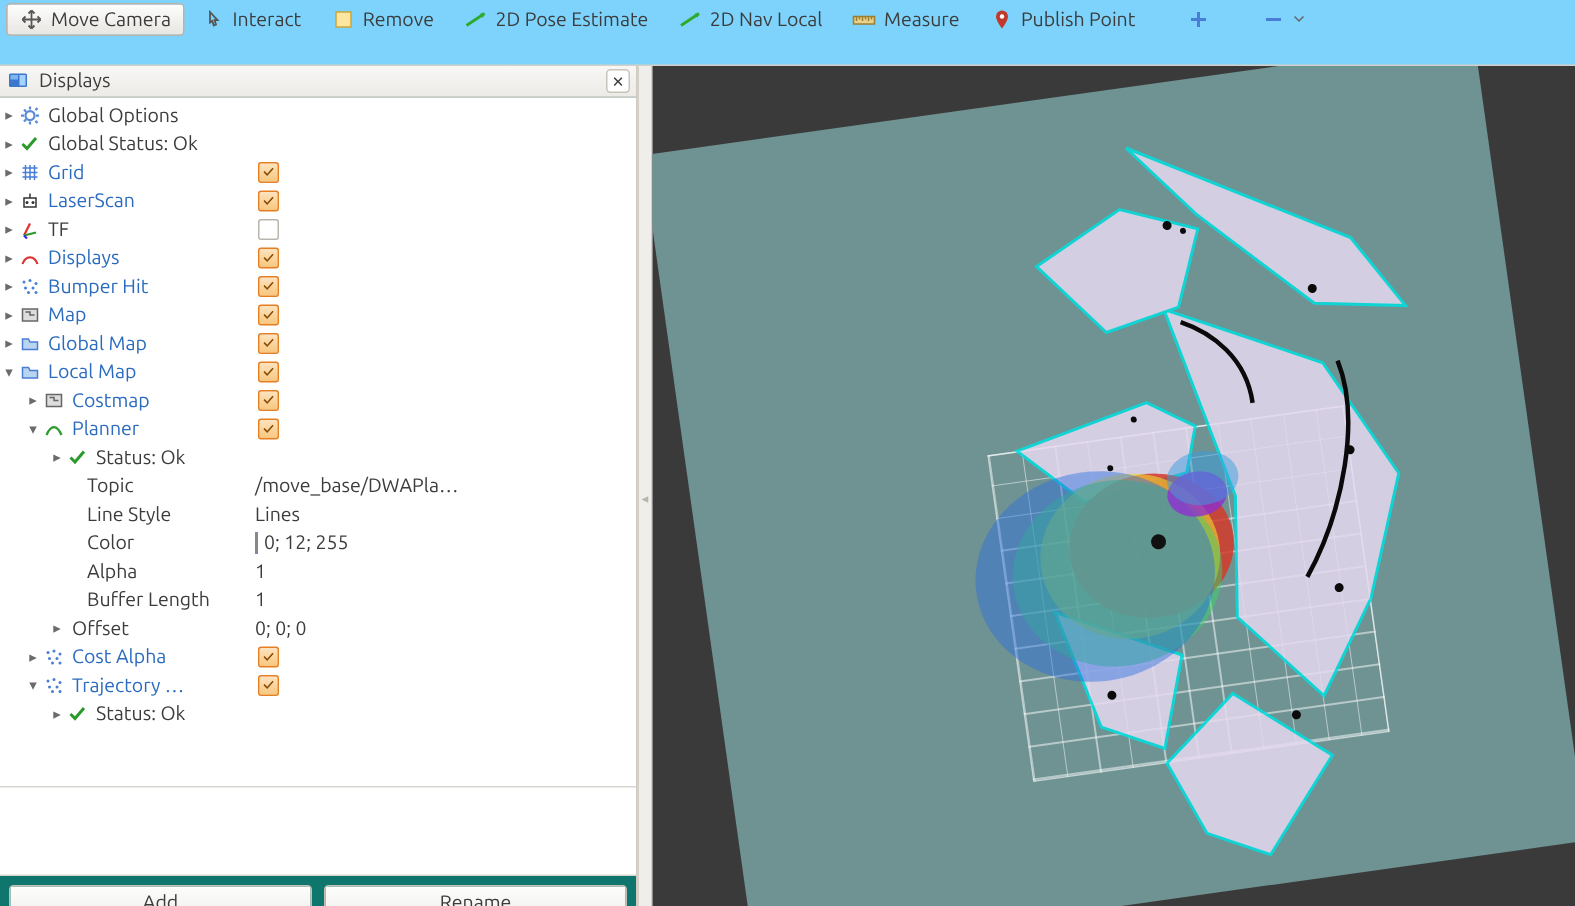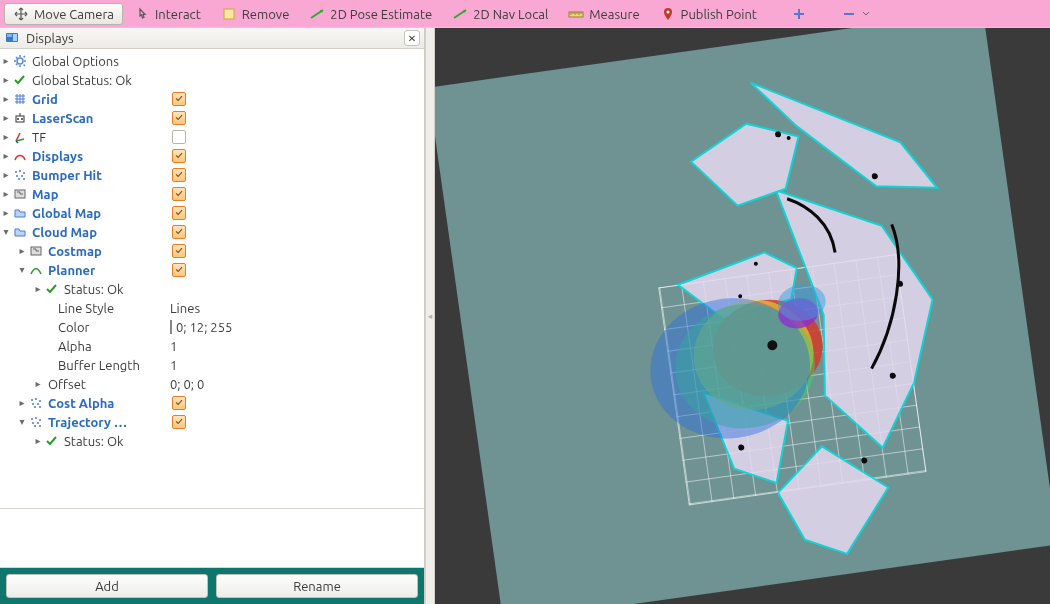--- a/index.html
+++ b/index.html
@@ -1,38 +1,38 @@
 <!DOCTYPE html>
 <html><head>
 <meta charset="utf-8">
 <style>
 * { box-sizing: border-box; margin: 0; padding: 0; font-family: "Ubuntu", "Liberation Sans", sans-serif; font-size: 13px; }
 html, body { width: 1050px; height: 604px; overflow: hidden; background: #f2f1f0; color: #3c3c3c; }
 
-.toolbar { height: 28px; display: flex; align-items: flex-end; gap: 2px; padding: 2px 4px; background: #f9a8d4; border-bottom: 1px solid #d4d0c8; }
+.toolbar { height: 44px; display: flex; align-items: flex-start; gap: 2px; padding: 2px 4px; background: #7dd3fc; border-bottom: 1px solid #d4d0c8; }
 .tool-btn { display: flex; align-items: center; gap: 5px; padding: 2px 8px; height: 22px; border: 1px solid transparent; border-radius: 3px; cursor: pointer; }
 .tool-btn.active { border: 1px solid #b8b4ac; background: linear-gradient(#fdfdfc,#e8e6e2); }
 .tool-sep { width: 12px; }
 .ticon { width: 16px; height: 16px; display: inline-flex; align-items: center; justify-content: center; }
 
 .main { display: flex; height: calc(604px - 28px); }
 .panel { width: 425px; display: flex; flex-direction: column; border-right: 1px solid #cfcac2; background: #0f766e; }
 .panel-title { display: flex; align-items: center; gap: 6px; padding: 2px 4px; background: linear-gradient(#f8f7f5,#ecebe7); border-bottom: 1px solid #d4d0c8; }
 .panel-title .spacer { flex: 1; }
 .close-x { width: 16px; height: 16px; border: 1px solid #c8c4bb; border-radius: 3px; display:flex; align-items:center; justify-content:center; font-size:10px; cursor:pointer; background:#fff;}
 .tree { flex: 1; overflow: auto; background: #fff; padding: 2px 0 2px 0; }
 .row { display: flex; align-items: center; height: 19px; }
 .exp { width: 12px; text-align: center; color: #6b6b6b; cursor: pointer; font-size: 10px; }
 .pad { display:inline-block; }
 .ck { width: 14px; height: 14px; border: 1px solid #e67e22; background: linear-gradient(#fde3bf,#f7c77f); border-radius: 2px; display:inline-flex; align-items:center; justify-content:center; margin-left:4px; cursor:pointer;}
 .ck::after { content:"✓"; color:#8a4a00; font-size:10px; font-weight:bold; }
 .ck.empty { border-color:#b9b5ad; background:#fff; }
 .ck.empty::after { content:""; }
 .lbl { padding-left: 4px; white-space: nowrap; overflow: hidden; text-overflow: ellipsis; }
-.bold-blue { color:#2a6bbf; font-weight: bold; }
+.bold-blue { color:#2a6bbf; font-weight: normal; }
 .prop-row { display:flex; height:19px; align-items:center; }
 .prop-name { width: 168px; padding-left: 0; display:flex; align-items:center; white-space:nowrap; }
 .prop-val { flex:1; padding-left:2px; white-space:nowrap; overflow:hidden; text-overflow:ellipsis; color:#3c3c3c; }
 .color-swatch { width:14px; height:14px; background:#000cff; border:1px solid #888; margin-right:4px; }
 
 .desc-box { height: 60px; background:#fff; border-top:1px solid #d9d6cf; border-bottom:1px solid #d9d6cf; }
 .btn-row { display:flex; gap:8px; padding:6px;align-items:center; }
 .btn { flex:1; height:24px; border:1px solid #c4c0b8; border-radius:3px; background:linear-gradient(#fdfdfc,#ededea); cursor:pointer; display:flex; align-items:center; justify-content:center; }
 
 .viewport { flex:1; background:#3a3a3a; position:relative; overflow:hidden; }
@@ -304,21 +304,21 @@
 
       <div class="prop-row">
         <div class="prop-name">
           <div class="row">
             <span class="exp">▾</span>
             <span class="ticon">
                 <svg width="14" height="14">
                   <path d="M2 4h4l1 2h5v5H2z" fill="#b8d4ef" stroke="#4a7dd6"></path>
                 </svg>
               </span>
-            <span class="lbl bold-blue">Cloud Map</span>
+            <span class="lbl bold-blue">Local Map</span>
           </div>
         </div>
         <span class="ck"></span>
       </div>
 
       <div class="prop-row">
         <div class="prop-name">
           <div class="row">
             <span class="pad" style="width:16px"></span>
             <span class="exp">▸</span>
@@ -354,20 +354,27 @@
         <span class="pad" style="width:32px"></span>
         <span class="exp">▸</span>
         <span class="ticon">
             <svg width="14" height="14">
               <path d="M2 7l3 3 6-7" stroke="#2a9b2a" stroke-width="2" fill="none"></path>
             </svg>
           </span>
         <span class="lbl">Status: Ok</span>
       </div>
 
+      <div class="prop-row">
+        <div class="prop-name">
+            <span class="pad" style="width:58px"></span>
+            <span>Topic</span>
+          </div>
+        <div class="prop-val">/move_base/DWAPla…</div>
+      </div>
       <div class="prop-row">
         <div class="prop-name">
             <span class="pad" style="width:58px"></span>
             <span>Line Style</span>
           </div>
         <div class="prop-val">Lines</div>
       </div>
       <div class="prop-row">
         <div class="prop-name">
             <span class="pad" style="width:58px"></span>

